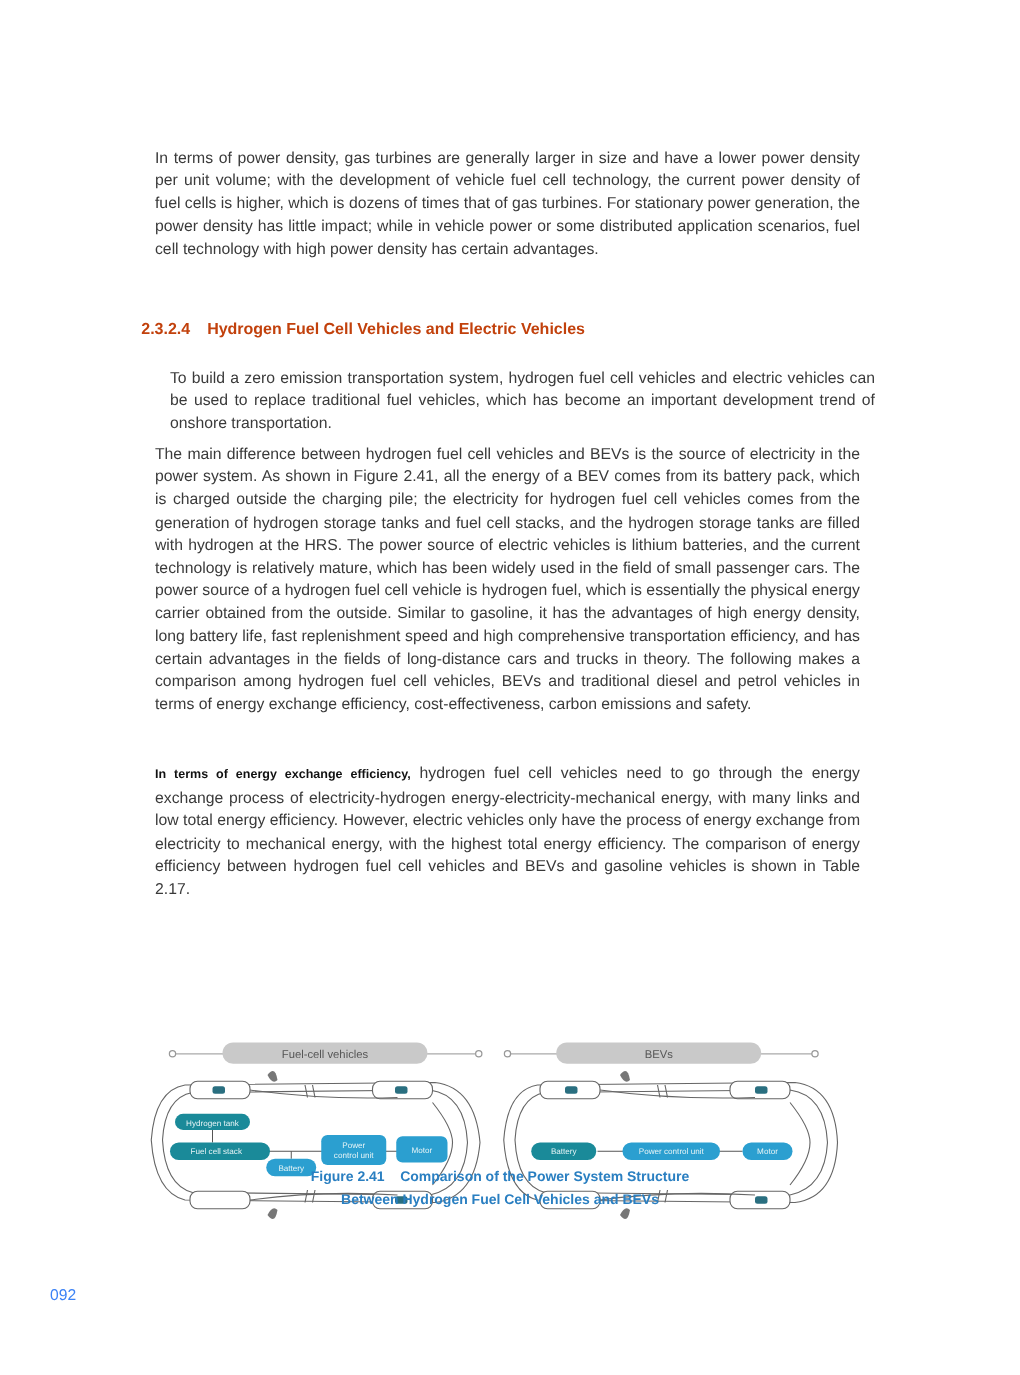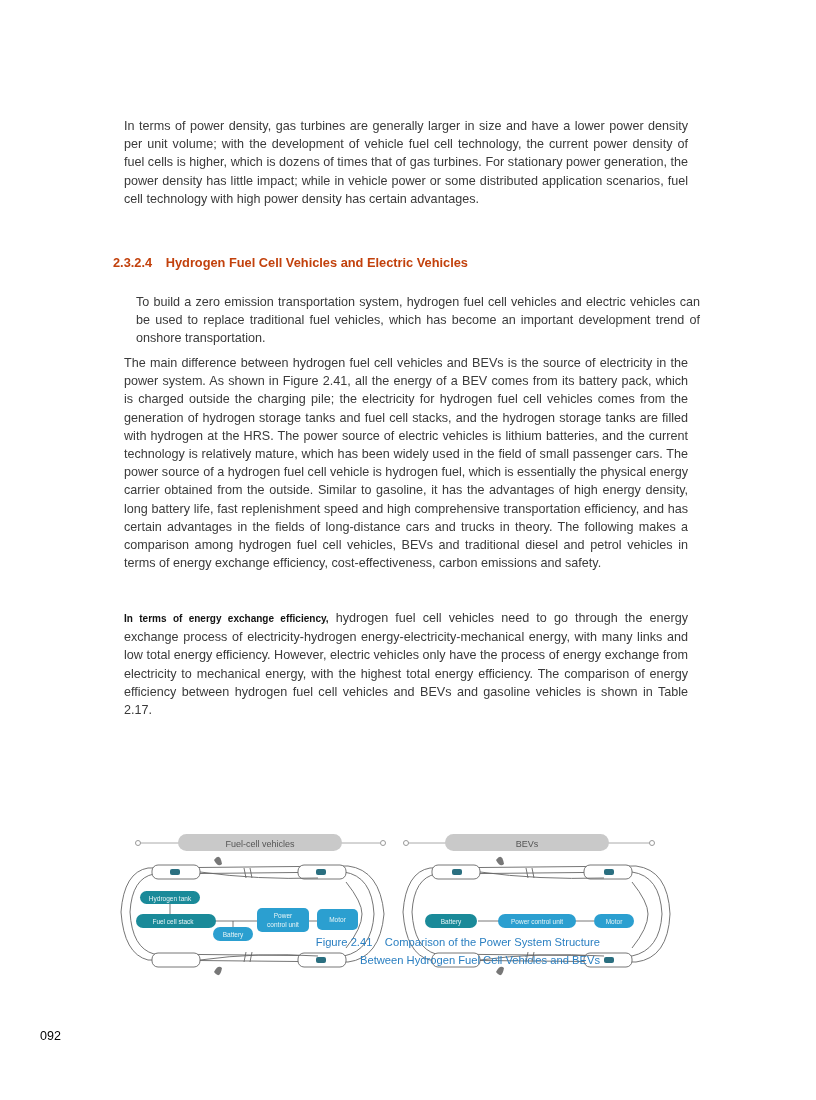--- a/index.html
+++ b/index.html
@@ -5,23 +5,23 @@
   html, body { margin:0; padding:0; background:#ffffff; }
   body { width:816px; height:1100px; position:relative; overflow:hidden;
          font-family:"Liberation Sans", sans-serif; color:#333; }
   .text-block { position:absolute; left:124px; width:564px; font-size:12.6px;
                 line-height:18.2px; text-align:justify; color:#3a3a3a; }
   .heading { position:absolute; left:113px; top:255px; font-size:12.8px;
              font-weight:bold; color:#c2410c; }
   .heading .num { margin-right:10px; }
   .lead { font-weight:bold; color:#111; font-size:10px; }
   .figure { position:absolute; left:118px; top:820px; width:560px; height:150px;margin-top:12px; }
-  .caption { position:absolute; left:200px; top:933px; width:400px; text-align:right;
-             font-size:11.2px; font-weight:normal; color:#2a7fc1; line-height:18px; }
-  .page-number { position:absolute; left:40px; top:1029px; font-size:12.5px; color:#000000; }
+  .caption { position:absolute; left:200px; top:933px; width:400px; text-align:center;
+             font-size:11.2px; font-weight:bold; color:#2a7fc1; line-height:18px; }
+  .page-number { position:absolute; left:40px; top:1029px; font-size:12.5px; color:#3b82f6; }
   svg text { font-family:"Liberation Sans", sans-serif; }
 </style>
 </head>
 <body>
 
 <p class="text-block" style="top:117px; margin:0;">In terms of power density, gas turbines are generally larger in size and have a lower power density per unit volume; with the development of vehicle fuel cell technology, the current power density of fuel cells is higher, which is dozens of times that of gas turbines. For stationary power generation, the power density has little impact; while in vehicle power or some distributed application scenarios, fuel cell technology with high power density has certain advantages.</p>
 
 <div class="heading">
   <span class="num">2.3.2.4</span>
   <span>Hydrogen Fuel Cell Vehicles and Electric Vehicles</span>

